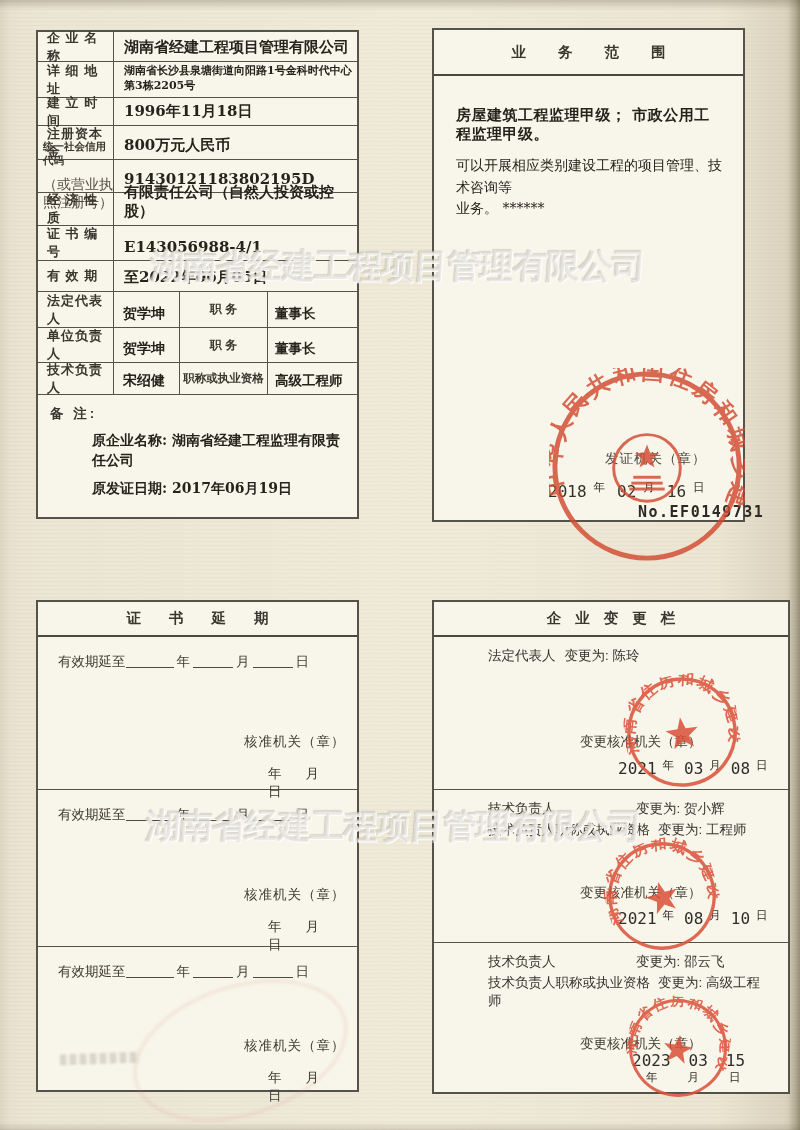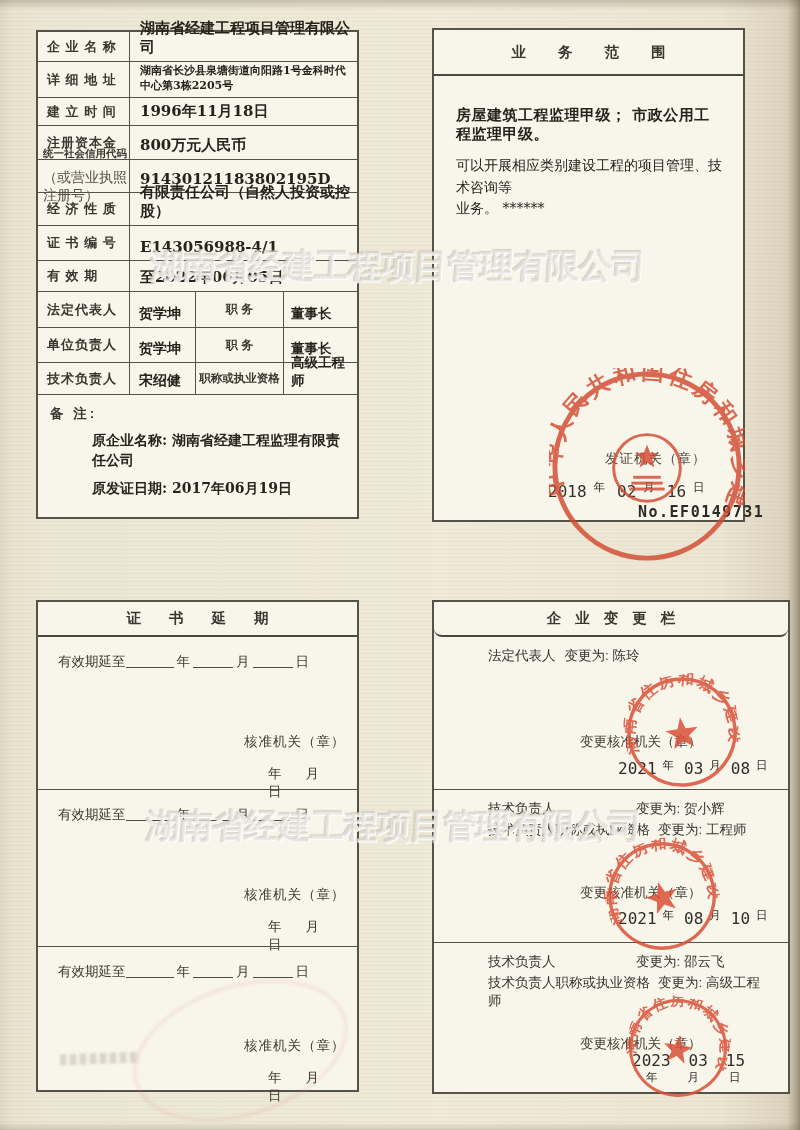--- a/index.html
+++ b/index.html
@@ -23,21 +23,21 @@
     background:linear-gradient(0deg,rgba(80,70,50,.18),transparent);}
 
   .panel{position:absolute;background:#f8f5ea;border:2px solid var(--line);z-index:2;box-sizing:border-box;}
   .panel-tl{left:36px;top:30px;width:323px;height:489px;display:flex;flex-direction:column;}
   .panel-tr{left:432px;top:28px;width:313px;height:494px;}
   .panel-bl{left:36px;top:600px;width:323px;height:492px;display:flex;flex-direction:column;}
   .panel-br{left:432px;top:600px;width:358px;height:494px;display:flex;flex-direction:column;}
 
   
   .info-row{display:flex;border-bottom:1px solid var(--line);box-sizing:border-box;}
-  .cell-label{width:92px;border-right:1px solid var(--line);display:flex;flex-direction:column;
+  .cell-label{width:76px;border-right:1px solid var(--line);display:flex;flex-direction:column;
     justify-content:center;padding-left:9px;box-sizing:border-box;
     font-size:13px;font-weight:600;letter-spacing:1px;color:#3a372e;}
   .cell-label .note{font-size:14px;font-weight:400;letter-spacing:0;color:#555043;margin-top:8px;}
   .cell-label.small{font-size:10.5px;letter-spacing:0;padding-left:5px;}
   .cell-value{flex:1;display:flex;align-items:flex-end;padding:2px 4px 4px 10px;box-sizing:border-box;
     font-family:var(--serif);font-size:15px;font-weight:600;color:var(--ink);}
   .cell-value.wrap{align-items:center;font-size:11px;line-height:1.35;padding-top:3px;}
   .cell-name{width:66px;border-right:1px solid var(--line);display:flex;align-items:flex-end;
     padding:0 0 4px 9px;box-sizing:border-box;font-family:var(--serif);font-size:14px;font-weight:600;color:var(--ink);}
   .cell-sub{width:88px;border-right:1px solid var(--line);display:flex;align-items:center;justify-content:center;
@@ -48,21 +48,21 @@
   .remark .lbl{font-size:13.5px;font-weight:600;letter-spacing:3px;color:#3a372e;}
   .remark .ln{margin:7px 0 0 42px;font-family:var(--serif);font-size:14px;font-weight:600;
     line-height:1.45;color:var(--ink);}
   .remark .ln1{width:252px;}
 
   
   .panel-head{display:flex;align-items:center;justify-content:center;border-bottom:2px solid #4b4840;
     font-size:14.5px;font-weight:600;color:#3a372e;box-sizing:border-box;}
   .head-tr{height:46px;letter-spacing:14px;text-indent:14px;}
   .head-bl{height:35px;letter-spacing:12px;text-indent:12px;}
-  .head-br{height:35px;letter-spacing:5px;text-indent:5px;border-radius:8px;}
+  .head-br{height:35px;letter-spacing:5px;text-indent:5px;}
 
   
   .scope-body{padding:30px 20px 0 22px;color:var(--ink);}
   .scope-l1{font-family:var(--serif);font-size:15px;font-weight:700;letter-spacing:.5px;margin-bottom:11px;}
   .scope-l2,.scope-l3{font-family:var(--serif);font-size:14px;font-weight:500;line-height:1.55;}
   .issuer{position:absolute;left:171px;top:420px;font-size:13.5px;color:#4c4a42;letter-spacing:1px;z-index:5;}
   .issue-date{position:absolute;left:114px;top:452px;z-index:5;color:#33312a;white-space:nowrap;}
   .issue-date .dt{font-family:var(--mono);font-size:16px;}
   .issue-date .ch{font-size:11.5px;position:relative;top:-6px;margin:0 12px 0 7px;}
   .serial{position:absolute;left:204px;top:473px;font-family:var(--mono);font-weight:700;font-size:15px;

